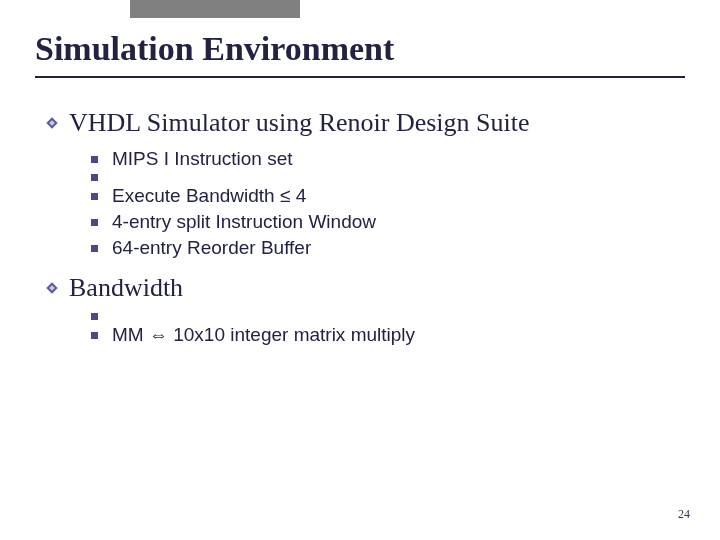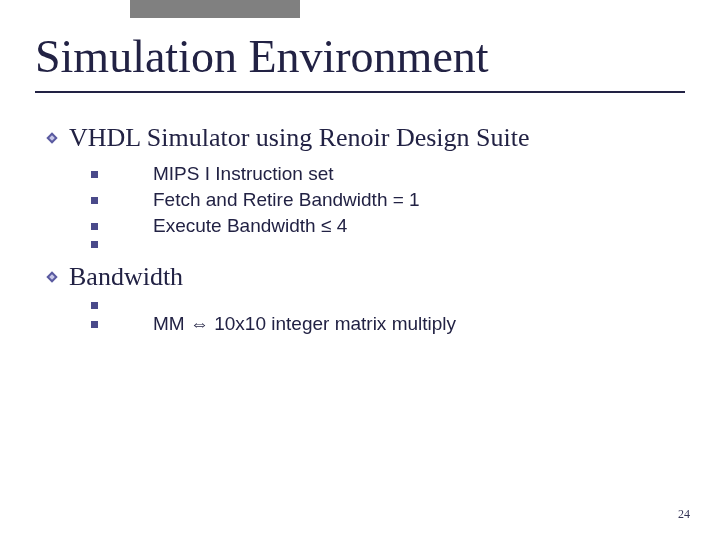--- a/index.html
+++ b/index.html
@@ -19,22 +19,22 @@
     left: 130px;
     width: 170px;
     height: 18px;
     background: #808080;
   }
   .slide {
     padding: 30px 35px 0 35px;
   }
   .title {
     font-family: "Times New Roman", Times, serif;
-    font-size: 46px;
-    font-weight: normal;
+    font-size: 34px;
+    font-weight: bold;
     color: #222244;
     margin: 0 0 8px 0;
   }
   .title-rule {
     border: none;
     border-top: 2px solid #222244;
     margin: 0 0 30px 0;
   }
   .section {
     margin-left: 10px;
@@ -70,21 +70,20 @@
     width: 7px;
     height: 7px;
     background: #4a4a8a;
     margin-right: 14px;
     flex-shrink: 0;
   }
   .sub-text {
     font-family: Verdana, Geneva, sans-serif;
     font-size: 19px;
     color: #222244;
-    margin-left: 41px;
   }
   .page-num {
     position: absolute;
     bottom: 18px;
     right: 30px;
     font-family: "Times New Roman", Times, serif;
     font-size: 12px;
     color: #333355;
   }
 </style>
@@ -107,28 +106,32 @@
       </span>
       <span class="section-title">VHDL Simulator using Renoir Design Suite</span>
     </div>
     <div class="sub-list">
       <div class="sub-item">
         <span class="square-bullet"></span>
         <span class="sub-text">MIPS I Instruction set</span>
       </div>
       <div class="sub-item">
         <span class="square-bullet"></span>
-        <span class="sub-text">Fetch and Retire Bandwidth = 1</span>
       </div>
       <div class="sub-item">
         <span class="square-bullet"></span>
         <span class="sub-text">Execute Bandwidth ≤ 4</span>
       </div>
       <div class="sub-item">
         <span class="square-bullet"></span>
+        <span class="sub-text">4-entry split Instruction Window</span>
+      </div>
+      <div class="sub-item">
+        <span class="square-bullet"></span>
+        <span class="sub-text">64-entry Reorder Buffer</span>
       </div>
     </div>
   </div>
 
   <div class="section">
     <div class="section-row">
       <span class="diamond-bullet">
         <svg viewBox="0 0 14 14" width="14" height="14">
           <rect x="3" y="3" width="8" height="8" fill="#5a5aa0" transform="rotate(45 7 7)"></rect>
           <rect x="5" y="5" width="4" height="4" fill="#c8c8e8" transform="rotate(45 7 7)"></rect>

